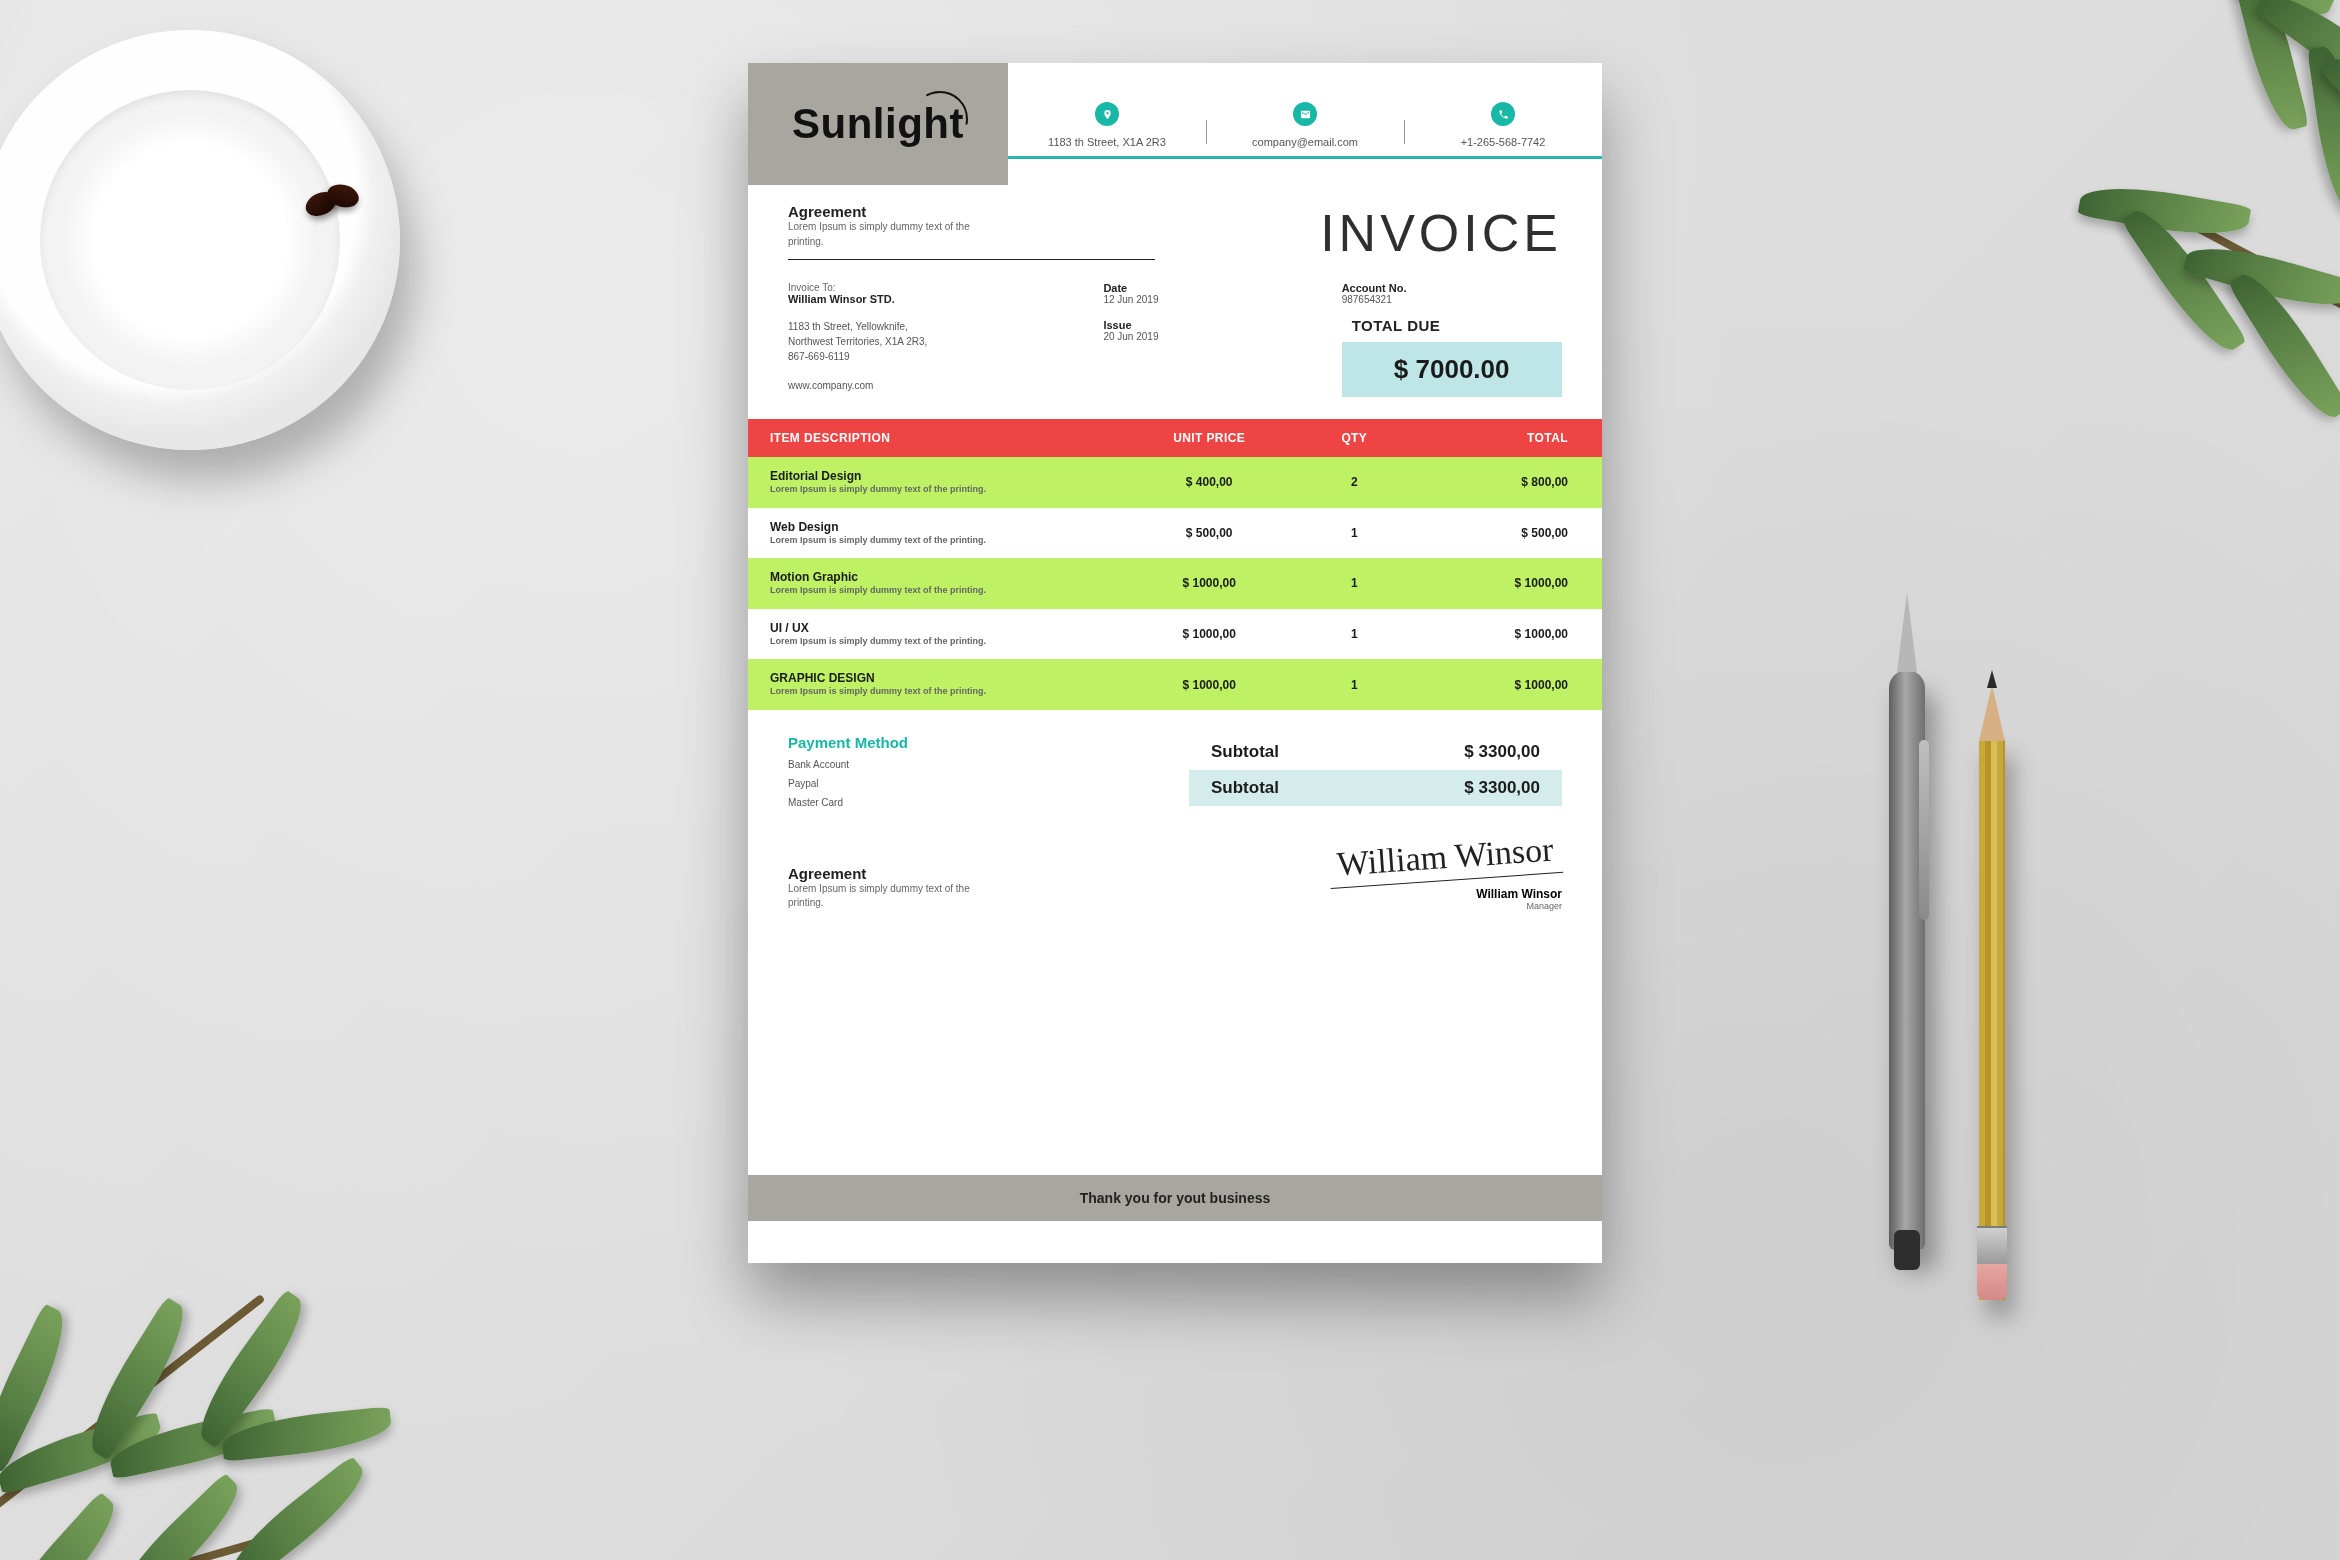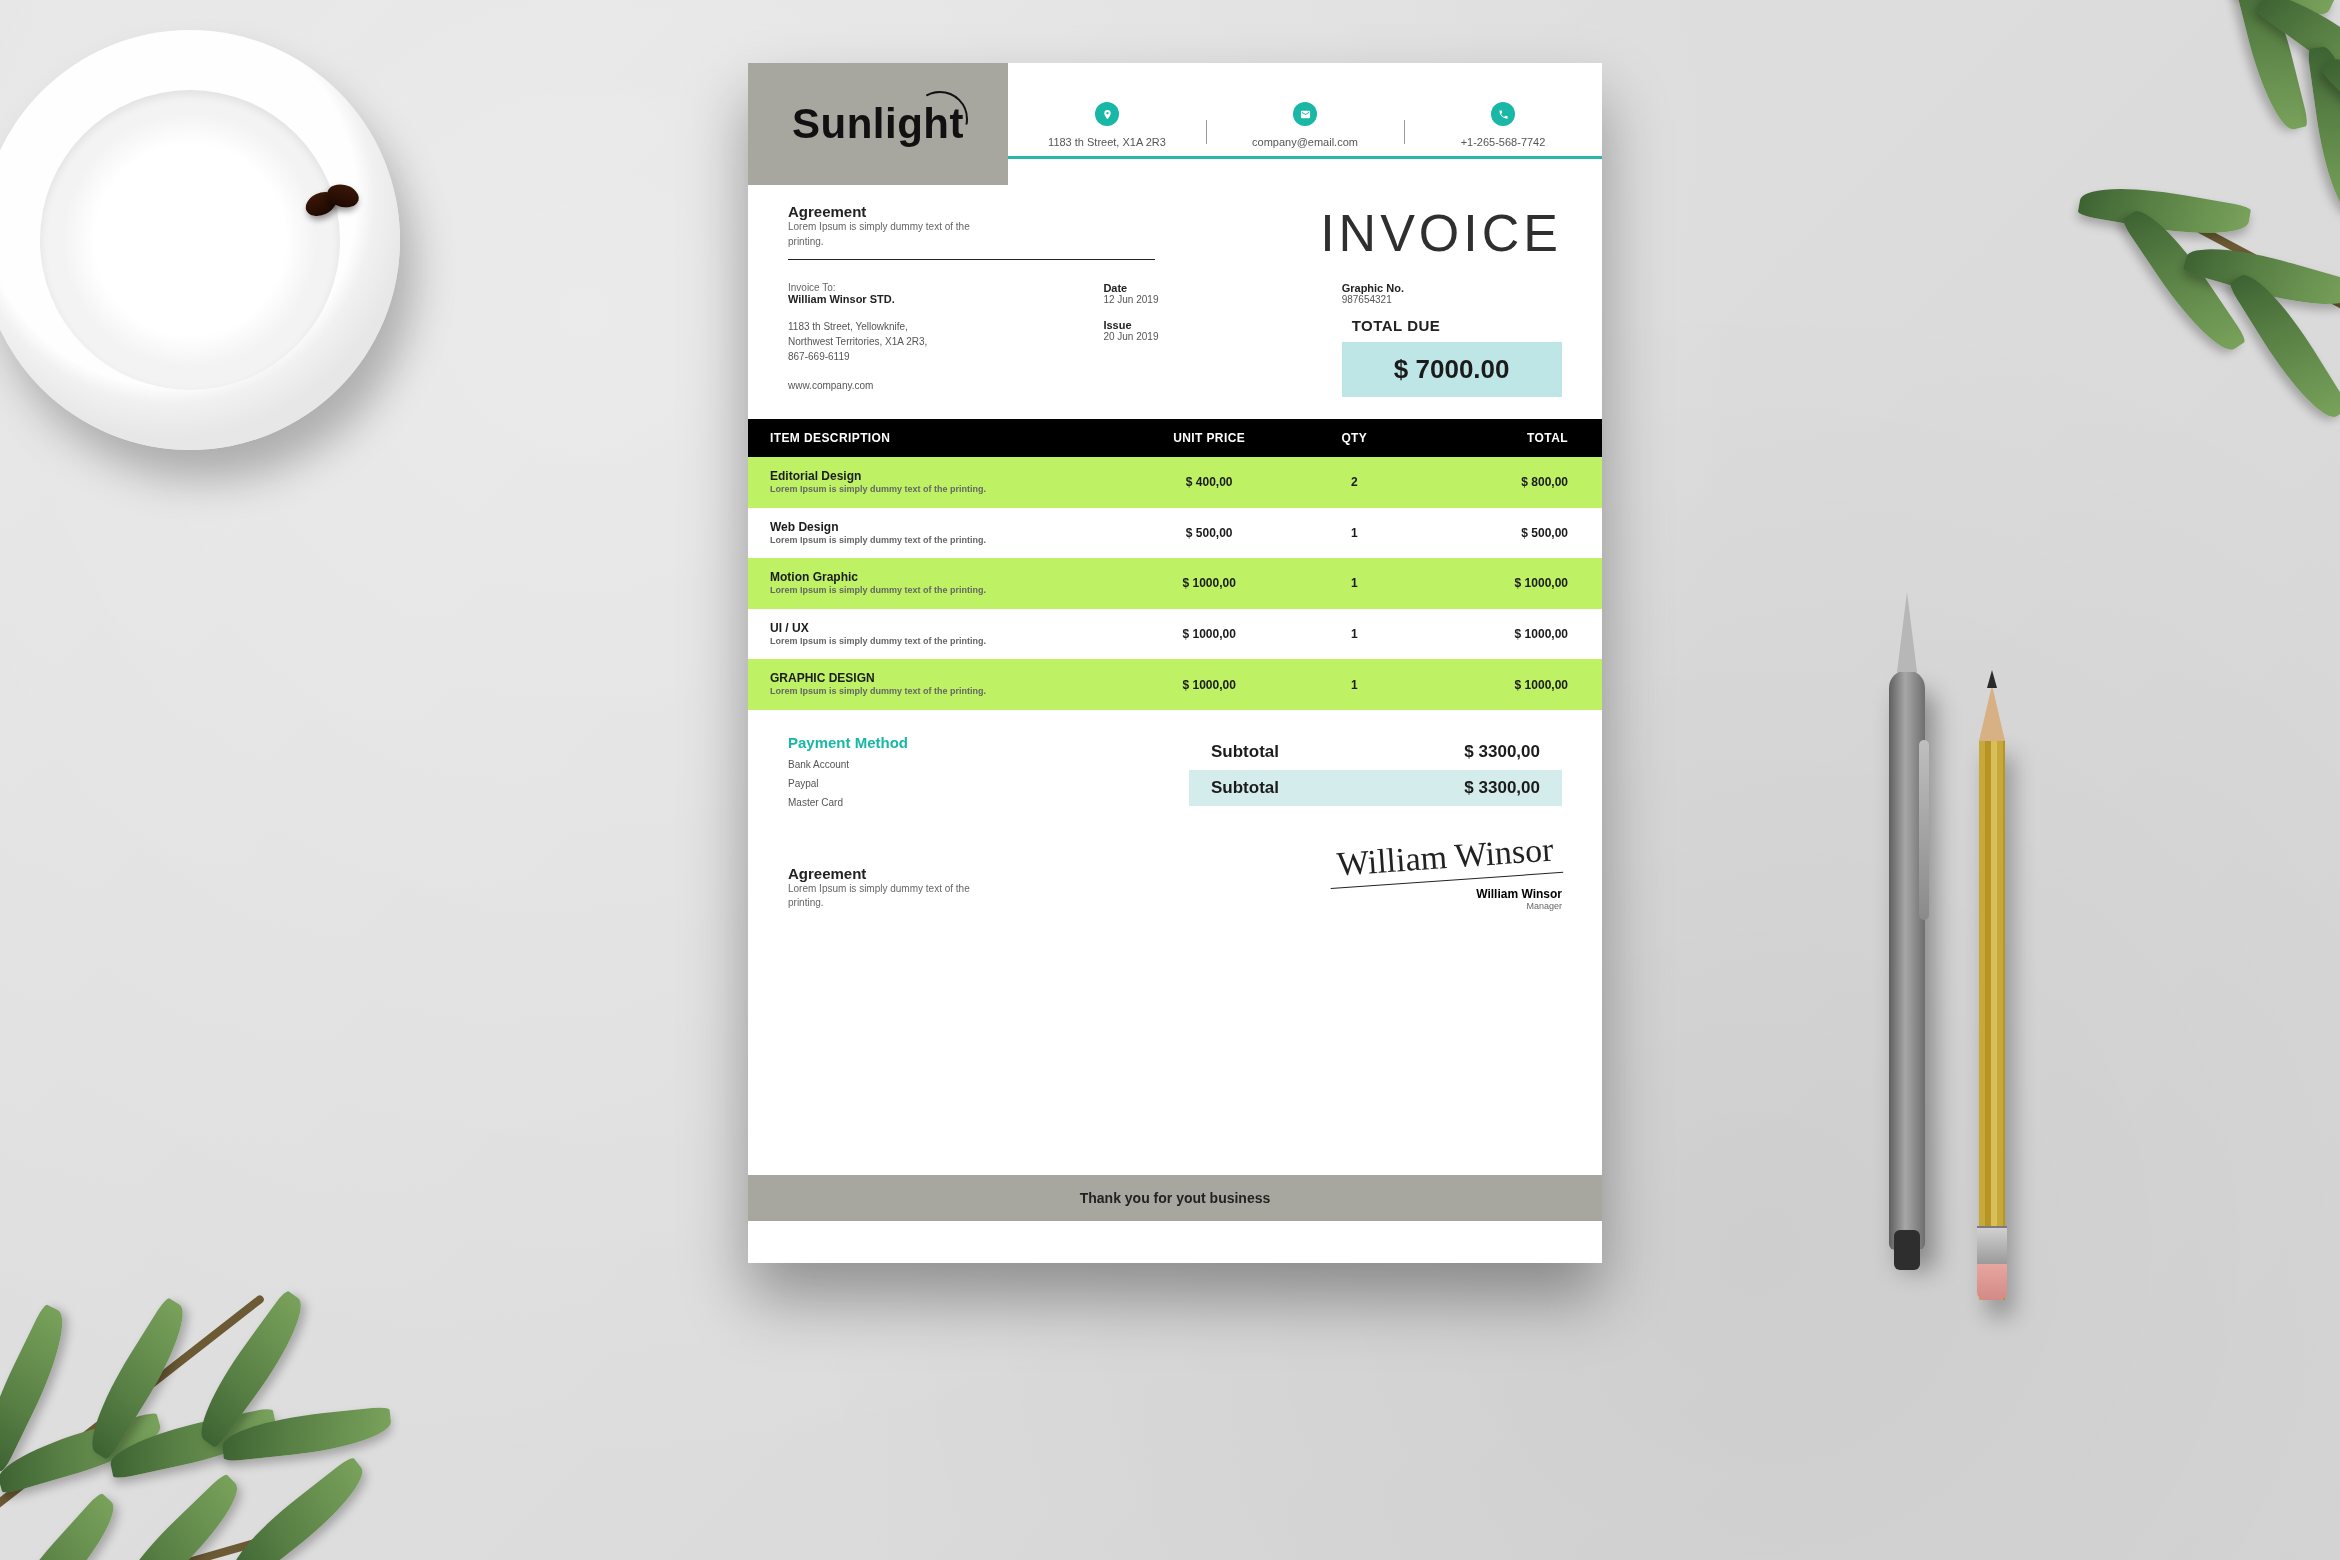--- a/index.html
+++ b/index.html
@@ -90,21 +90,21 @@
   .invoice-title{font-size:52px; letter-spacing:4px; font-weight:300; color:#2f2f2f;}
   .meta-row{display:flex; gap:40px; margin-top:4px;}
   .meta-col{flex:1; display:flex; flex-direction:column; gap:14px;}
   .label-xs{font-size:10px; color:#666;}
   .val-xs{font-size:11px; color:#222; font-weight:700;}
   .addr{font-size:10px; color:#555; line-height:1.5;}
   .right-col{flex:1; text-align:left;}
   .total-label{font-size:15px; font-weight:700; letter-spacing:.5px; color:#222; margin:12px 10px 8px;}
   .total-box{background:#bfe6e6; padding:12px 26px; font-size:26px; font-weight:700; color:#1b1b1b; display:inline-block; min-width:220px; text-align:center;}
   .table{margin-top:22px; width:100%; border-collapse:collapse;}
-  .thead{background:#000000; color:#fff;}
+  .thead{background:#ef4444; color:#fff;}
   .th,.td{padding:12px 22px; font-size:12px;}
   .th{font-weight:700; letter-spacing:.4px;}
   .th.desc,.td.desc{width:44%;}
   .th.up,.td.up{width:20%; text-align:center;}
   .th.qty,.td.qty{width:14%; text-align:center;}
   .th.tot,.td.tot{width:22%; text-align:right; padding-right:34px;}
   .tr-alt{background:#bef264;}
   .item-title{font-weight:700; font-size:12px; color:#1b1b1b;}
   .item-sub{font-size:9px; color:#666; line-height:1.4;}
   .td{color:#1b1b1b; font-weight:700;}
@@ -246,21 +246,21 @@
         <div>
           <div class="val-xs">Date</div>
           <div class="label-xs" style="color:#555;">12 Jun 2019</div>
         </div>
         <div>
           <div class="val-xs">Issue</div>
           <div class="label-xs" style="color:#555;">20 Jun 2019</div>
         </div>
       </div>
       <div class="right-col">
-        <div class="val-xs">Graphic No.</div>
+        <div class="val-xs">Account No.</div>
         <div class="label-xs" style="color:#555;">987654321</div>
         <div class="total-label">TOTAL DUE</div>
         <div class="total-box">$ 7000.00</div>
       </div>
     </div>
   </div>
 
   <table class="table">
     <tbody>
         <tr class="thead">

